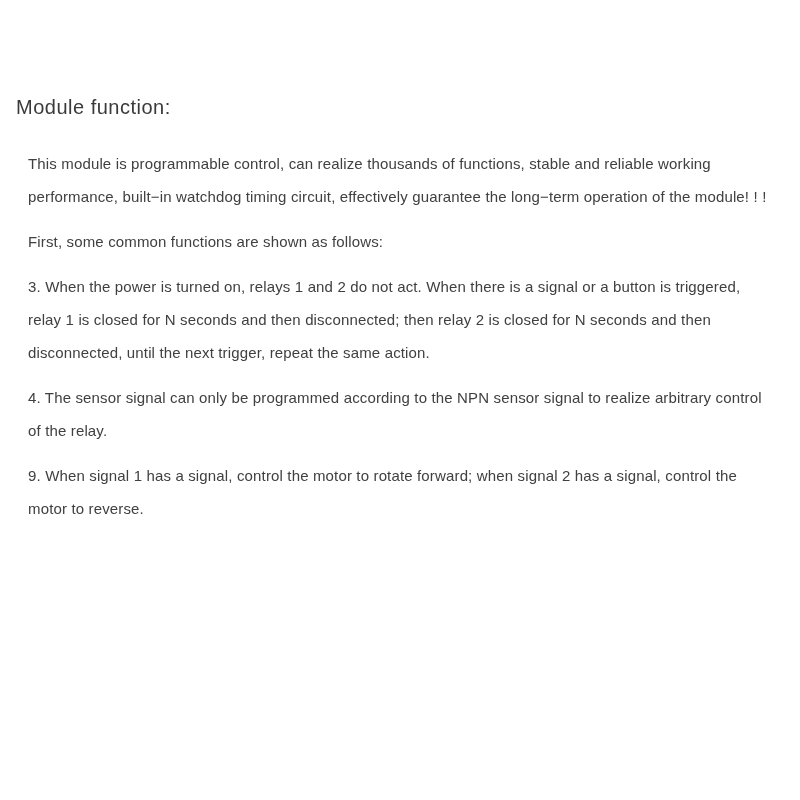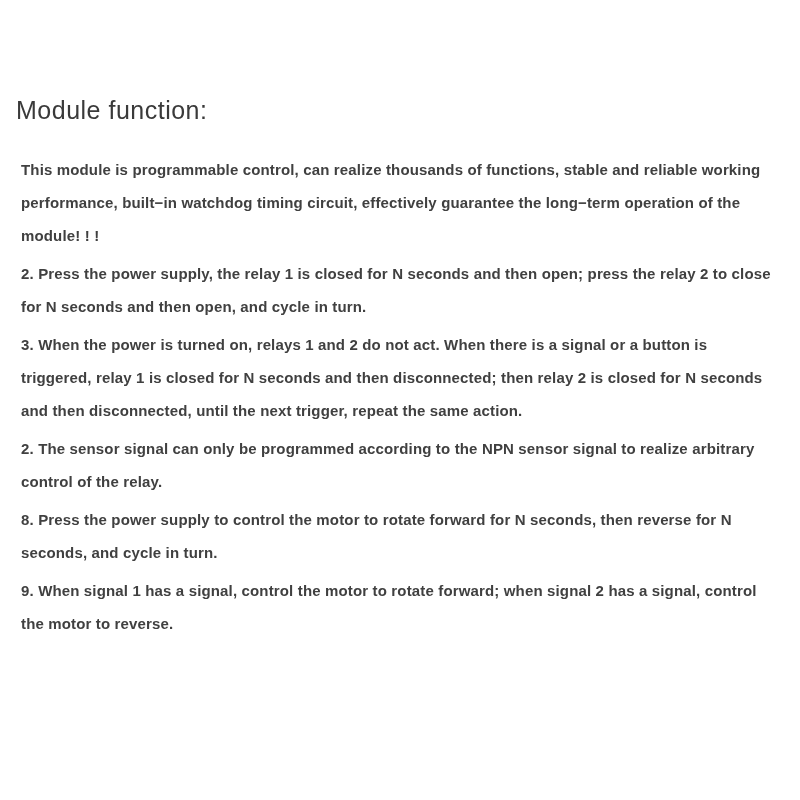--- a/index.html
+++ b/index.html
@@ -16,40 +16,39 @@
   }
   .page {
     box-sizing: border-box;
     width: 800px;
     height: 800px;
     padding: 96px 16px 0 16px;
     background: #ffffff;
   }
   .page-title {
     margin: 0 0 28px 0;
-    font-size: 25px;
+    font-size: 20px;
     font-weight: 400;
     letter-spacing: 0.5px;
     color: #3a3a3a;
   }
   .doc-text p {
-    margin: 5px;
+    margin: 12px;
     font-size: 15px;
-    font-weight: 700;
+    font-weight: 400;
     line-height: 33px;
     letter-spacing: 0.15px;
     color: #404040;
   }
 </style>
 </head>
 <body>
 
 <div class="page">
   <h1 class="page-title">Module function:</h1>
   <div class="doc-text">
     <p>This module is programmable control, can realize thousands of functions, stable and reliable working performance, built−in watchdog timing circuit, effectively guarantee the long−term operation of the module! ! !</p>
-    <p>2. Press the power supply, the relay 1 is closed for N seconds and then open; press the relay 2 to close for N seconds and then open, and cycle in turn.</p>
+    <p>First, some common functions are shown as follows:</p>
     <p>3. When the power is turned on, relays 1 and 2 do not act. When there is a signal or a button is triggered, relay 1 is closed for N seconds and then disconnected; then relay 2 is closed for N seconds and then disconnected, until the next trigger, repeat the same action.</p>
-    <p>2. The sensor signal can only be programmed according to the NPN sensor signal to realize arbitrary control of the relay.</p>
-    <p>8. Press the power supply to control the motor to rotate forward for N seconds, then reverse for N seconds, and cycle in turn.</p>
+    <p>4. The sensor signal can only be programmed according to the NPN sensor signal to realize arbitrary control of the relay.</p>
     <p>9. When signal 1 has a signal, control the motor to rotate forward; when signal 2 has a signal, control the motor to reverse.</p>
   </div>
 </div>
 
 </body></html>

